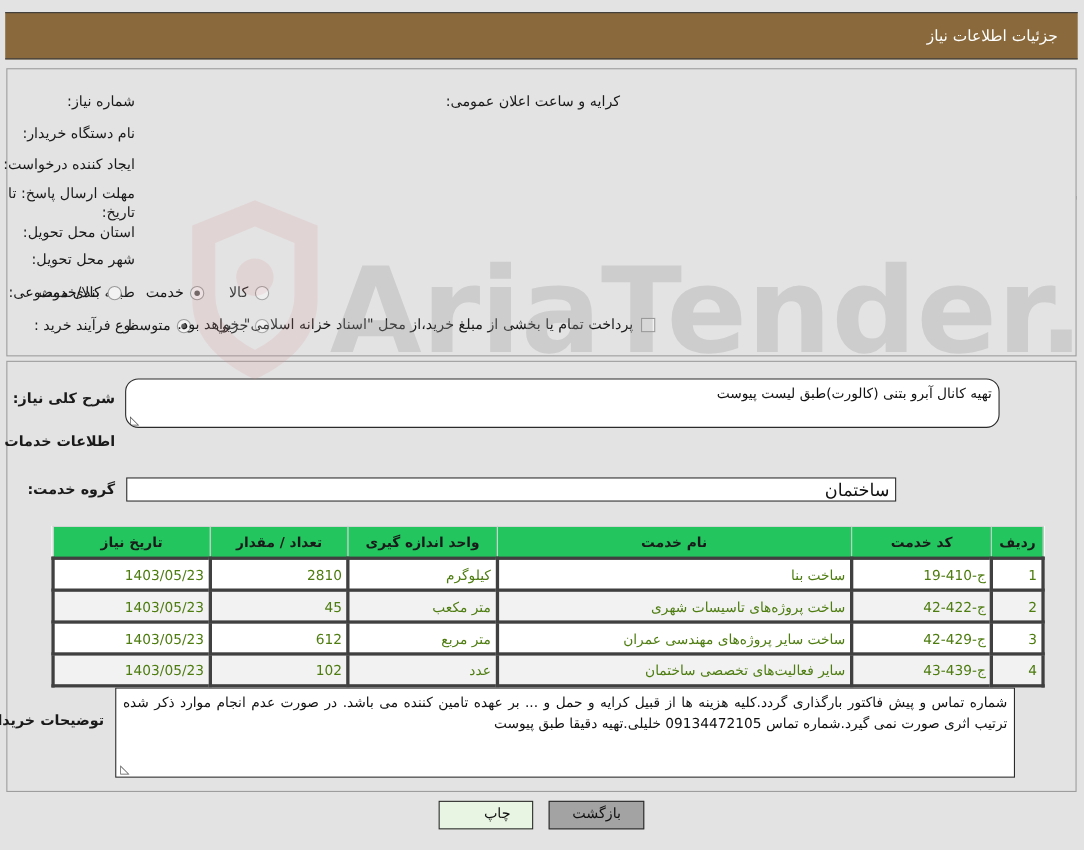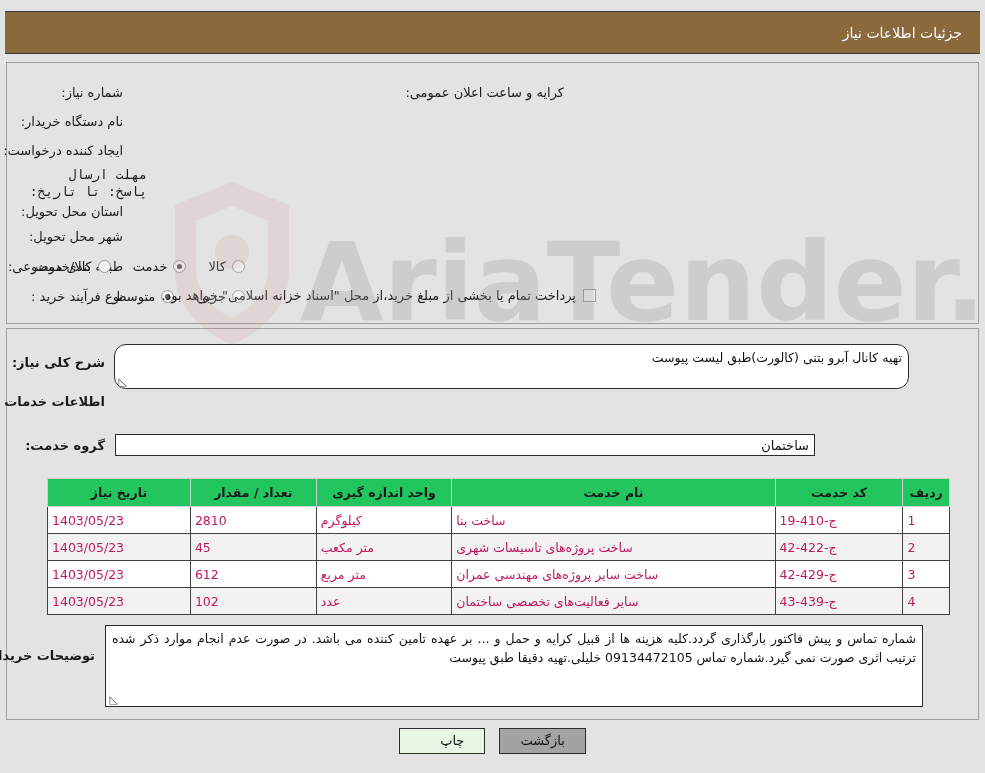--- a/index.html
+++ b/index.html
@@ -75,21 +75,21 @@
     color: #1a1a1a;
     text-align: left;
     white-space: nowrap;
   }
   .fbox {
     border: 1px solid #2b2b2b;
     background: #ffffff;
     height: 22px;
     line-height: 22px;
     box-sizing: border-box;
-    font-size: 13px;
+    font-size: 16px;
     color: #111;
     padding: 0 5px;
     overflow: hidden;
     text-overflow: ellipsis;
     white-space: nowrap;
   }
   .fbox.rtltext { text-align: right; }
   .fbox.ltrnum { direction: ltr; text-align: center; font-family: "DejaVu Sans", sans-serif; }
   .fbox.countdown {
     background: #fbfbe8;
@@ -196,26 +196,26 @@
     background: #22c55e;
     border: 1px solid #cfcfcf;
     height: 27px;
     font-weight: bold;
     color: #1a1a1a;
     font-size: 12.5px;
     text-align: center;
     padding: 0 4px;
   }
   table.grid td {
-    border: 1px solid #404040;
+    border: 3px solid #404040;
     height: 26px;
-    text-align: left;
+    text-align: right;
     padding: 0 4px;
     background: #f7f7f7;
-    color: #be185d;
+    color: #4d7c0f;
   }
   table.grid tbody tr:nth-child(odd) td { background: #ffffff; }
   table.grid tbody tr:nth-child(even) td { background: #f2f2f2; }
   td.num { direction: ltr; }
 
   
   .btnrow {
     position: absolute;
     left: 0; top: 728px;
     width: 985px;
@@ -269,21 +269,21 @@
     <span class="flabel">نام دستگاه خریدار:</span>
   </div>
   <div class="fbox rtltext" style="position:absolute; right:230px; top:109px; width:625px;">شهرداری پاریز استان کرمان</div>
 
   <div class="frow" style="right:862px; top:138px;">
     <span class="flabel">ایجاد کننده درخواست:</span>
   </div>
   <div class="fbox rtltext" style="position:absolute; right:300px; top:138px; width:555px; text-align:center;">مهدی اکبری پاریزی کاربرداز شهرداری پاریز استان کرمان</div>
   <div class="linklike" style="position:absolute; right:170px; top:141px;">اطلاعات تماس خریدار</div>
 
-  <div class="frow" style="right:838px; top:167px; height:36px; align-items:flex-start;font-family:Liberation Mono, monospace;">
+  <div class="frow" style="right:862px; top:167px; height:36px; align-items:center;">
     <span class="flabel" style="line-height:17px; white-space:normal; width:118px; display:block; text-align:right;">مهلت ارسال پاسخ: تا تاریخ:</span>
   </div>
   <div class="fbox ltrnum" style="position:absolute; right:610px; top:168px; width:160px;">1403/05/21</div>
   <div class="plaintext" style="position:absolute; right:563px; top:171px;">ساعت</div>
   <div class="fbox ltrnum" style="position:absolute; right:373px; top:168px; width:120px;">08:00</div>
   <div class="fbox ltrnum" style="position:absolute; right:228px; top:168px; width:105px;">4</div>
   <div class="plaintext" style="position:absolute; right:186px; top:171px;">روز و</div>
   <div class="fbox countdown" style="position:absolute; right:98px; top:168px; width:78px;">18:53:45</div>
   <div class="plaintext" style="position:absolute; right:5px; top:171px; font-size:12.5px;">ساعت باقي مانده</div>
 

